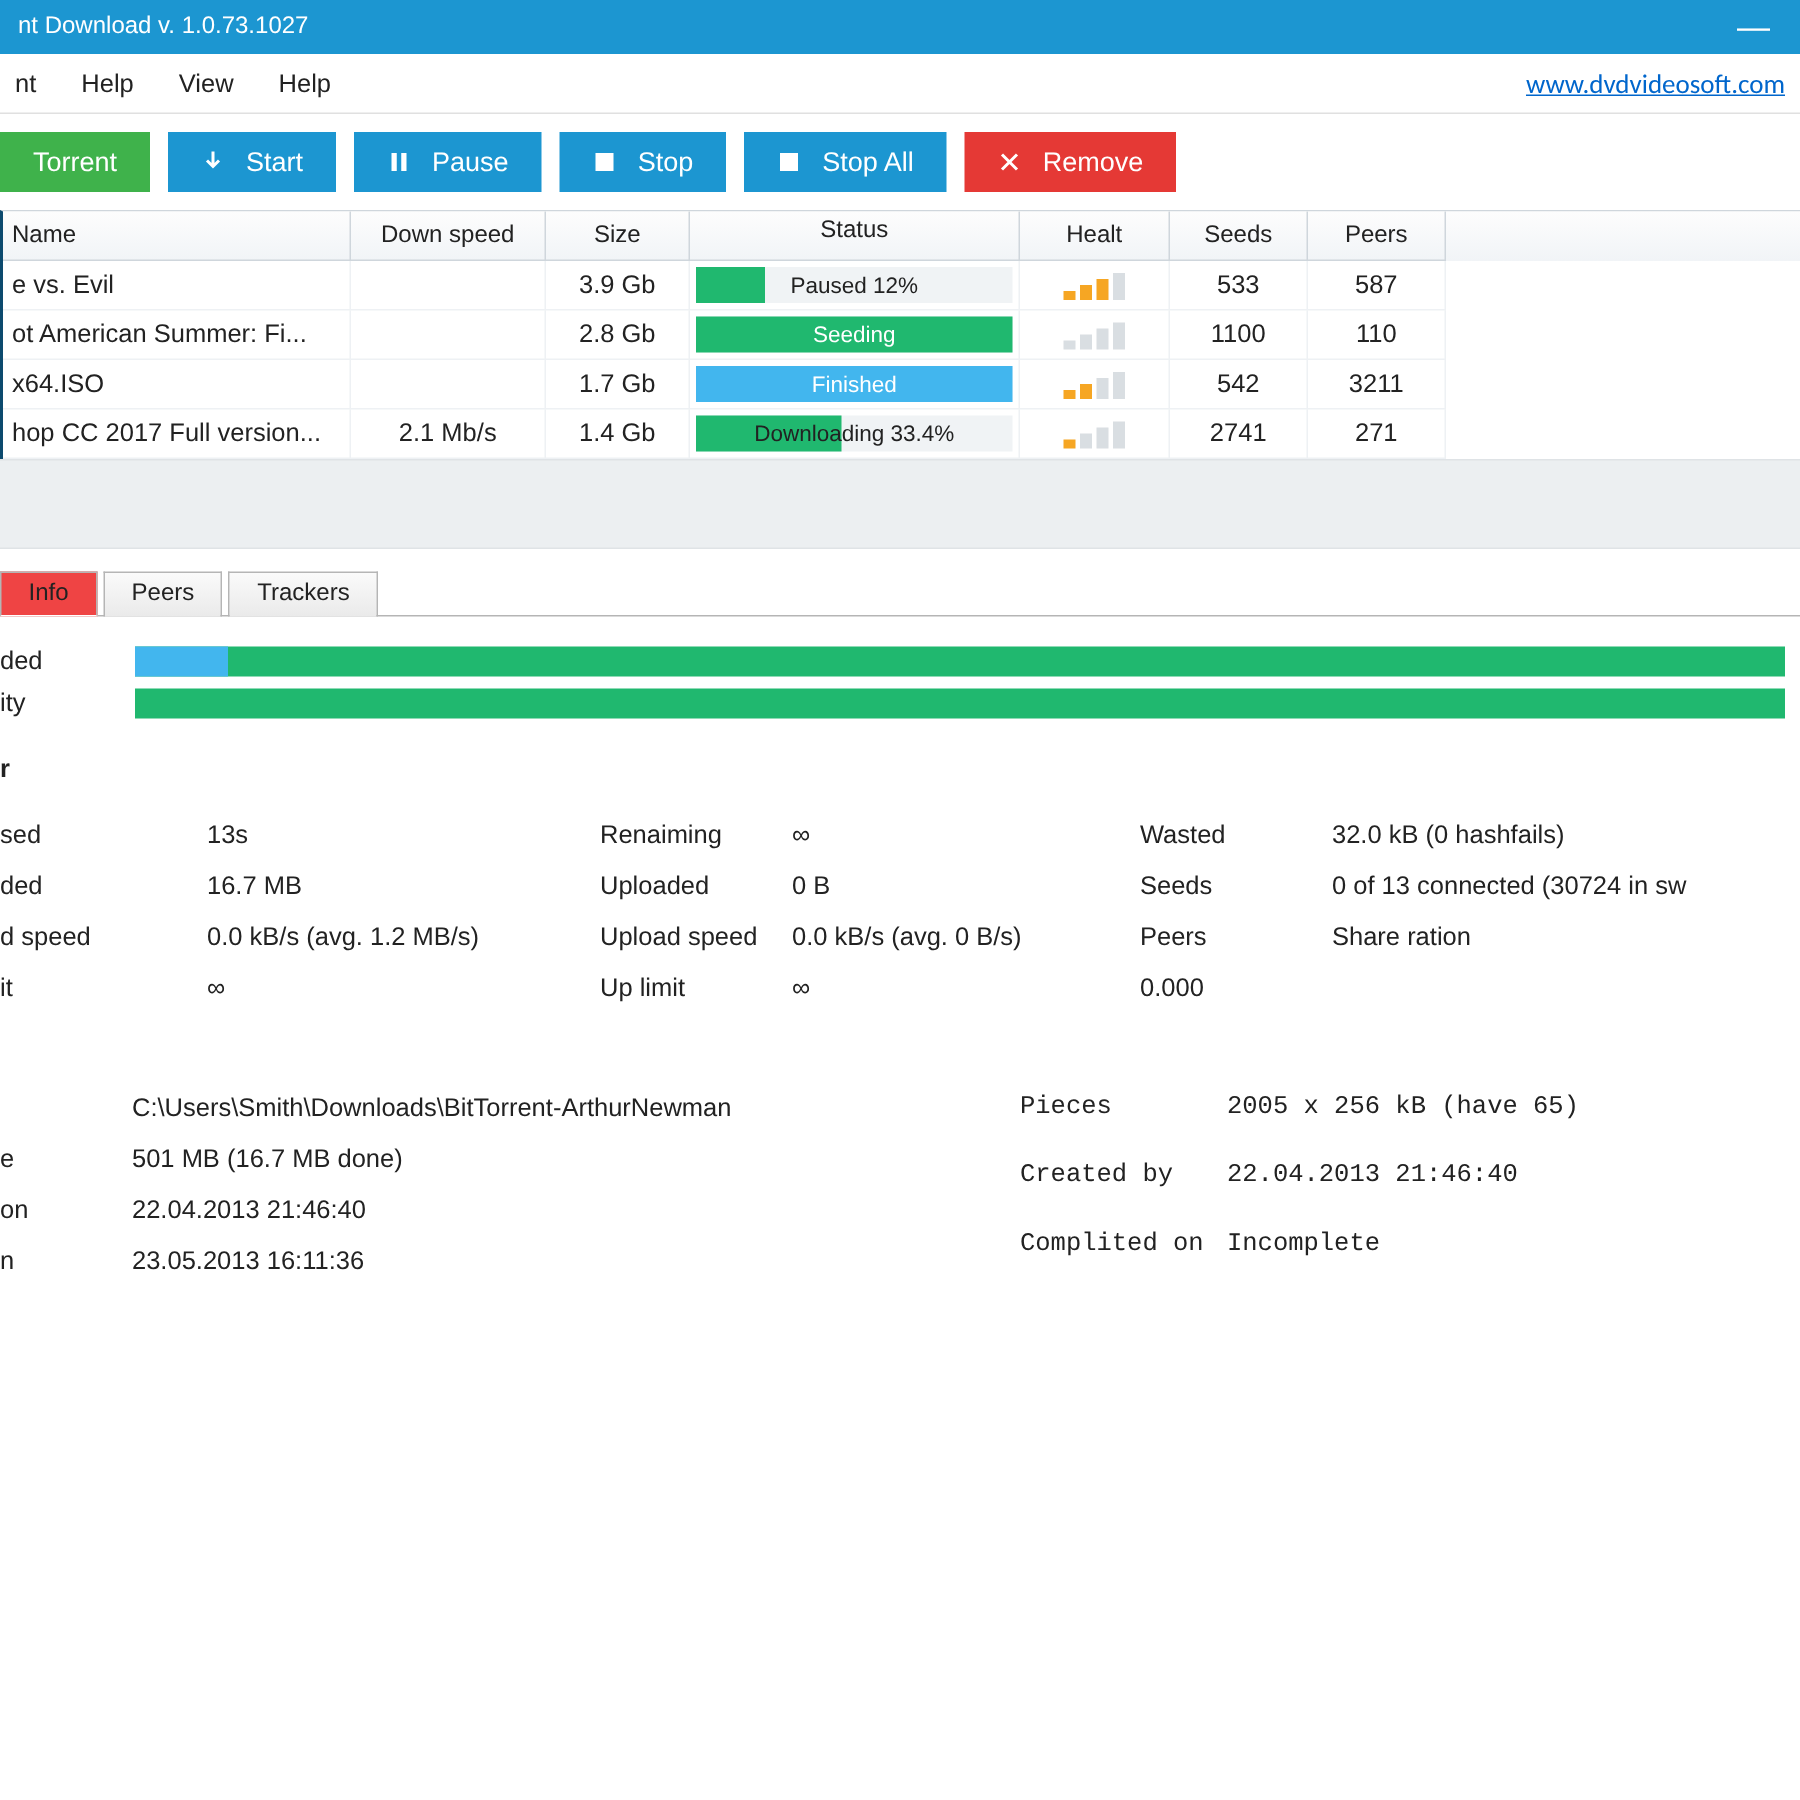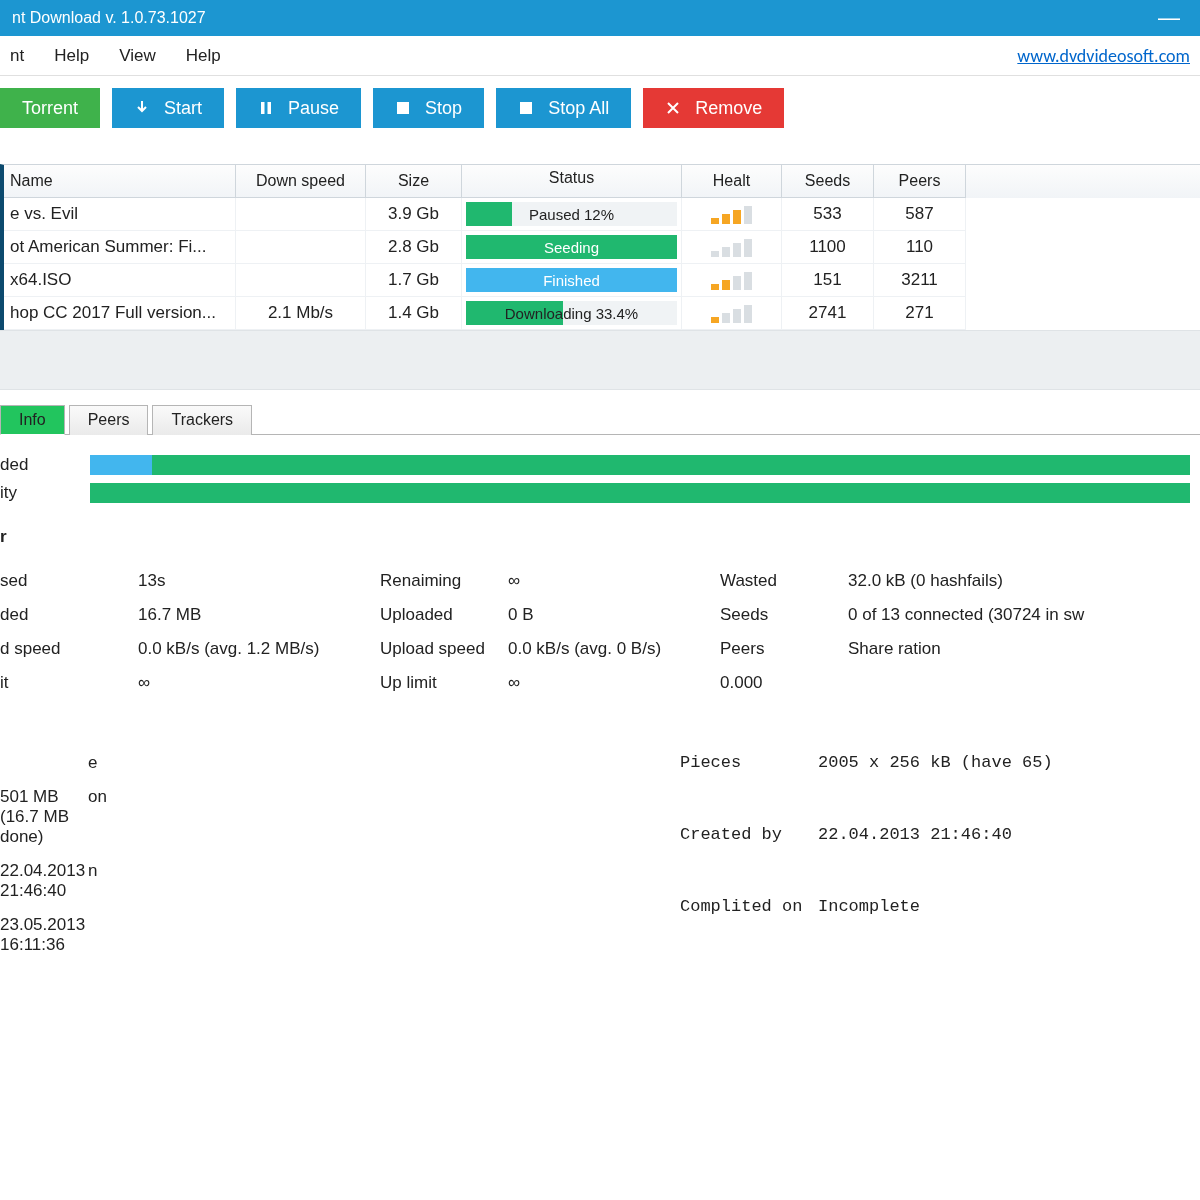--- a/index.html
+++ b/index.html
@@ -12,21 +12,21 @@
   .menubar .menu { display: flex; gap: 30px; }
   .menubar a { color: #0066cc; text-decoration: underline; font-family: Calibri, Arial, sans-serif; font-size: 18px; }
   
   .toolbar { display: flex; gap: 12px; padding: 12px 10px 12px 0; align-items: center; }
   .btn { height: 40px; color: #fff; border: none; display: flex; align-items: center; justify-content: center; gap: 14px; font-size: 18px; padding: 0 22px; cursor: pointer; font-family: inherit; }
   .btn .ico { display: inline-flex; width: 16px; height: 16px; align-items: center; justify-content: center; }
   .btn-green { background: #3fb24b; }
   .btn-blue  { background: #1c96d1; }
   .btn-red   { background: #e53935; }
   
-  .grid { border-top: 1px solid #cfd6dc; border-left: 4px solid #0c4a6e; margin-top: 24px; }
+  .grid { border-top: 1px solid #cfd6dc; border-left: 2px solid #0c4a6e; }
   .grid-head { display: flex; background: linear-gradient(#fdfdfd,#f1f4f7); font-size: 16px; color: #222; }
   .grid-head .cell { border-right: 1px solid #cfd6dc; border-bottom: 1px solid #cfd6dc; padding: 7px 10px; text-align: center; }
   .grid-row { display: flex; font-size: 17px; }
   .grid-row .cell { border-right: 1px solid #eef1f4; border-bottom: 1px solid #eef1f4; padding: 6px 10px; text-align: center; overflow: hidden; white-space: nowrap; text-overflow: ellipsis; }
   .col-name   { width: 232px; text-align: left !important; padding-left: 6px !important; }
   .col-down   { width: 130px; }
   .col-size   { width: 96px; }
   .col-status { width: 220px; padding: 4px !important; }
   .col-health { width: 100px; }
   .col-seeds  { width: 92px; }
@@ -44,30 +44,30 @@
   .health span.on { background: #f6a623; }
   .health span:nth-child(1){height:6px}
   .health span:nth-child(2){height:10px}
   .health span:nth-child(3){height:14px}
   .health span:nth-child(4){height:18px}
   
   .graystrip { background: #eceff1; height: 60px; border-top: 1px solid #dfe3e6; border-bottom: 1px solid #dfe3e6; }
   
   .tabs { display: flex; margin-top: 14px; border-bottom: 1px solid #b5b5b5; padding-left: 0; }
   .tab { border: 1px solid #b5b5b5; border-bottom: none; padding: 5px 18px; margin-right: 4px; background: linear-gradient(#fafafa,#eaeaea); font-size: 16px; position: relative; bottom: -1px; }
-  .tab.active { background: #22c55e; border-bottom: 1px solid #fff; }
+  .tab.active { background: #ef4444; border-bottom: 1px solid #fff; }
   
   .infobar-row { display: flex; align-items: center; margin: 8px 0; gap: 10px; }
   .infobar-row .lbl { width: 80px; text-align: left; font-size: 17px; }
   .infobar { flex: 1; height: 20px; }
   .infobar-dl { background: #20b86f; position: relative; }
   .infobar-dl .head { position: absolute; left: 0; top: 0; bottom: 0; width: 62px; background: #42b6ee; }
   .infobar-av { background: #20b86f; }
   
-  .stats { display: flex; gap: 40px; margin-top: 24px; font-size: 17px; }
+  .stats { display: flex; gap: 60px; margin-top: 24px; font-size: 17px; }
   .stats-col { display: grid; grid-template-columns: 130px 1fr; row-gap: 14px; column-gap: 8px; }
   .stats-col.mid { grid-template-columns: 120px 1fr; }
   .stats-col.right { grid-template-columns: 120px 1fr; }
   .section2 { display: flex; gap: 40px; margin-top: 60px; font-size: 17px; }
   .section2 .colA { display: grid; grid-template-columns: 80px 1fr; row-gap: 14px; column-gap: 8px; }
   .section2 .colB { display: grid; grid-template-columns: 130px 1fr; row-gap: 14px; column-gap: 8px; font-family: Liberation Mono, monospace; }
   svg { display: block; }
 </style>
 </head>
 <body>
@@ -198,21 +198,21 @@
           </div>
         </div>
         <div class="cell col-health">
           <div class="health">
             <span class="on"></span>
             <span class="on"></span>
             <span></span>
             <span></span>
           </div>
         </div>
-        <div class="cell col-seeds">151</div>
+        <div class="cell col-seeds">542</div>
         <div class="cell col-peers">3211</div>
       </div>
       <div class="grid-row">
         <div class="cell col-name">hop CC 2017 Full version...</div>
         <div class="cell col-down">2.1 Mb/s</div>
         <div class="cell col-size">1.4 Gb</div>
         <div class="cell col-status">
           <div class="progress">
             <div class="fill fill-green" style="width:46%"></div>
             <div class="lbl ">Downloading 33.4%</div>
@@ -282,20 +282,21 @@
       <span>0 of 13 connected (30724 in sw</span>
       <span>Peers</span>
       <span>Share ration</span>
       <span>0.000</span>
     </div>
   </div>
 
   <div class="section2">
     <div class="colA" style="width:640px">
       <span></span>
+      <span>C:\Users\Smith\Downloads\BitTorrent-ArthurNewman</span>
       <span>e</span>
       <span>501 MB (16.7 MB done)</span>
       <span>on</span>
       <span>22.04.2013 21:46:40</span>
       <span>n</span>
       <span>23.05.2013 16:11:36</span>
     </div>
     <div class="colB" style="flex:1">
       <span>Pieces</span>
       <span>2005 x 256 kB (have 65)</span>

